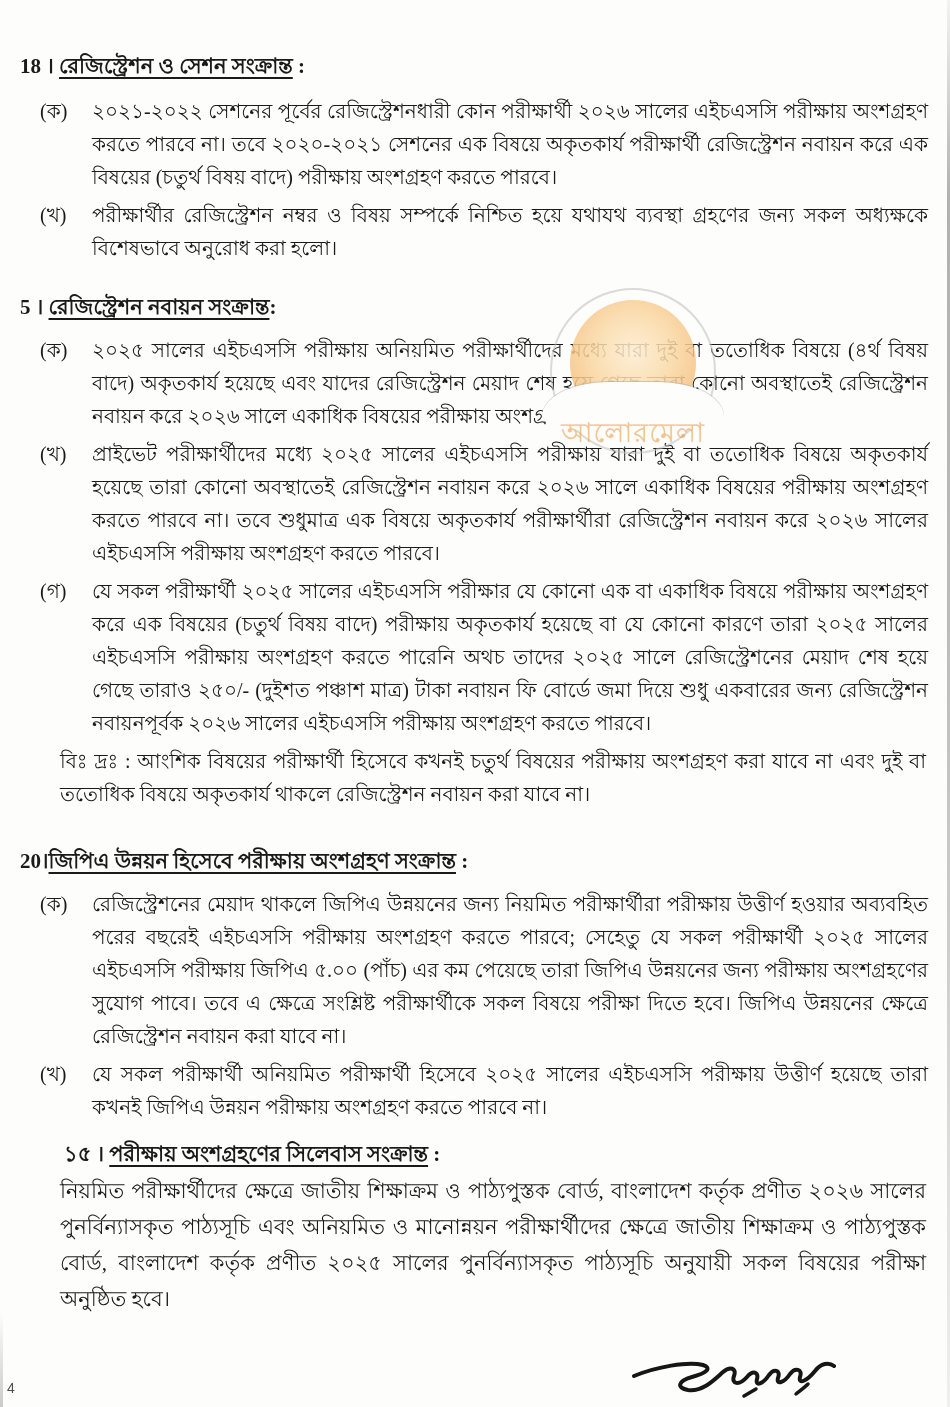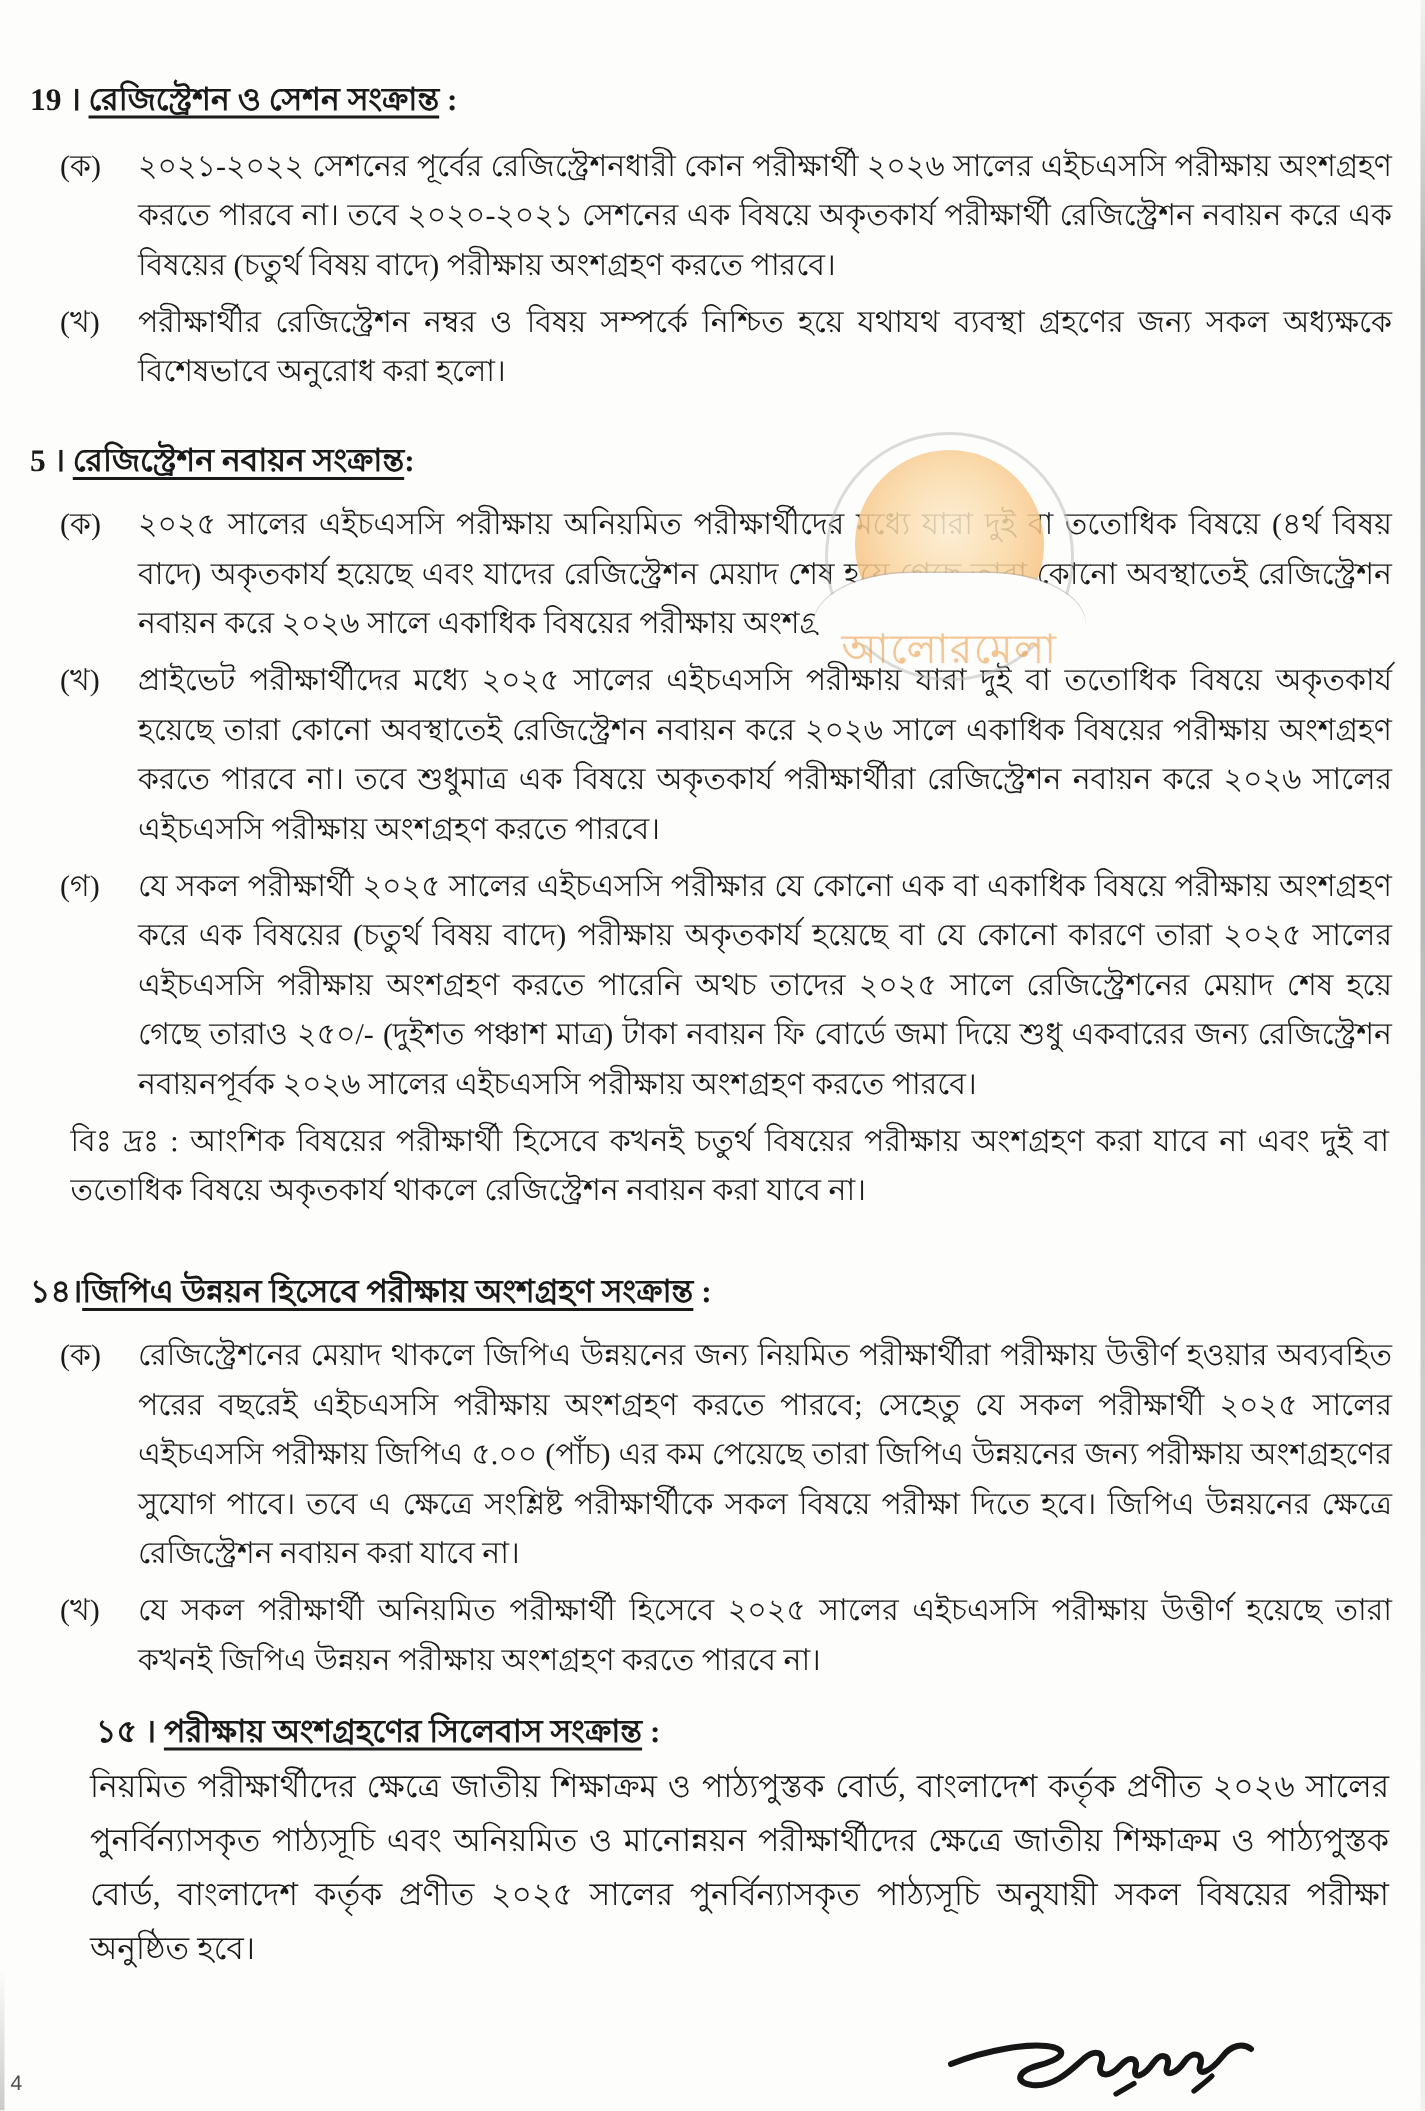--- a/index.html
+++ b/index.html
@@ -82,21 +82,21 @@
   .sec-15{margin-top:14px;margin-left:44px;}
   .clauses{margin-top:12px;margin-left:20px;}
   .clauses-13,.clauses-14{margin-top:10px;}
   .clause{display:flex;align-items:flex-start;margin-bottom:5px;}
   .clause-label{flex:0 0 52px;font-size:20px;line-height:33px;}
   .clause-body{
     flex:1;font-size:20px;line-height:33px;
     text-align:justify;padding-right:2px;font-family:Liberation Serif, serif;
   }
   .note{
-    margin:4px 4px 0 27px;
+    margin:4px 4px 0 40px;
     font-size:20px;line-height:33px;text-align:justify;
   }
   .plain{
     margin:2px 4px 0 40px;
     font-size:21px;line-height:36px;text-align:justify;
   }
   .signature{position:absolute;left:626px;top:1346px;z-index:2;}
   .pageno{
     position:absolute;left:7px;top:1380px;
     font-size:14px;color:#4e4e4e;
@@ -108,21 +108,21 @@
 
 <div class="page">
 
   <div class="watermark">
     <div class="wm-sun"></div>
     <div class="wm-dome"></div>
     <div class="wm-text">আলোরমেলা</div>
   </div>
 
 
-  <h2 class="sec sec-12"><span class="sec-num">19 । </span><span class="sec-title">রেজিস্ট্রেশন ও সেশন সংক্রান্ত</span><span class="sec-suffix"> :</span></h2>
+  <h2 class="sec sec-12"><span class="sec-num">18 । </span><span class="sec-title">রেজিস্ট্রেশন ও সেশন সংক্রান্ত</span><span class="sec-suffix"> :</span></h2>
   <div class="clauses clauses-12">
     <div class="clause">
       <span class="clause-label">(ক)</span>
       <span class="clause-body">২০২১-২০২২ সেশনের পূর্বের রেজিস্ট্রেশনধারী কোন পরীক্ষার্থী ২০২৬ সালের এইচএসসি পরীক্ষায় অংশগ্রহণ করতে পারবে না। তবে ২০২০-২০২১ সেশনের এক বিষয়ে অকৃতকার্য পরীক্ষার্থী রেজিস্ট্রেশন নবায়ন করে এক বিষয়ের (চতুর্থ বিষয় বাদে) পরীক্ষায় অংশগ্রহণ করতে পারবে।</span>
     </div>
     <div class="clause">
       <span class="clause-label">(খ)</span>
       <span class="clause-body">পরীক্ষার্থীর রেজিস্ট্রেশন নম্বর ও বিষয় সম্পর্কে নিশ্চিত হয়ে যথাযথ ব্যবস্থা গ্রহণের জন্য সকল অধ্যক্ষকে বিশেষভাবে অনুরোধ করা হলো।</span>
     </div>
   </div>
@@ -137,21 +137,21 @@
       <span class="clause-label">(খ)</span>
       <span class="clause-body">প্রাইভেট পরীক্ষার্থীদের মধ্যে ২০২৫ সালের এইচএসসি পরীক্ষায় যারা দুই বা ততোধিক বিষয়ে অকৃতকার্য হয়েছে তারা কোনো অবস্থাতেই রেজিস্ট্রেশন নবায়ন করে ২০২৬ সালে একাধিক বিষয়ের পরীক্ষায় অংশগ্রহণ করতে পারবে না। তবে শুধুমাত্র এক বিষয়ে অকৃতকার্য পরীক্ষার্থীরা রেজিস্ট্রেশন নবায়ন করে ২০২৬ সালের এইচএসসি পরীক্ষায় অংশগ্রহণ করতে পারবে।</span>
     </div>
     <div class="clause">
       <span class="clause-label">(গ)</span>
       <span class="clause-body">যে সকল পরীক্ষার্থী ২০২৫ সালের এইচএসসি পরীক্ষার যে কোনো এক বা একাধিক বিষয়ে পরীক্ষায় অংশগ্রহণ করে এক বিষয়ের (চতুর্থ বিষয় বাদে) পরীক্ষায় অকৃতকার্য হয়েছে বা যে কোনো কারণে তারা ২০২৫ সালের এইচএসসি পরীক্ষায় অংশগ্রহণ করতে পারেনি অথচ তাদের ২০২৫ সালে রেজিস্ট্রেশনের মেয়াদ শেষ হয়ে গেছে তারাও ২৫০/- (দুইশত পঞ্চাশ মাত্র) টাকা নবায়ন ফি বোর্ডে জমা দিয়ে শুধু একবারের জন্য রেজিস্ট্রেশন নবায়নপূর্বক ২০২৬ সালের এইচএসসি পরীক্ষায় অংশগ্রহণ করতে পারবে।</span>
     </div>
   </div>
   <p class="note">বিঃ দ্রঃ : আংশিক বিষয়ের পরীক্ষার্থী হিসেবে কখনই চতুর্থ বিষয়ের পরীক্ষায় অংশগ্রহণ করা যাবে না এবং দুই বা ততোধিক বিষয়ে অকৃতকার্য থাকলে রেজিস্ট্রেশন নবায়ন করা যাবে না।</p>
 
-  <h2 class="sec sec-14"><span class="sec-num">১৪।</span><span class="sec-title">জিপিএ উন্নয়ন হিসেবে পরীক্ষায় অংশগ্রহণ সংক্রান্ত</span><span class="sec-suffix"> :</span></h2>
+  <h2 class="sec sec-14"><span class="sec-num">20।</span><span class="sec-title">জিপিএ উন্নয়ন হিসেবে পরীক্ষায় অংশগ্রহণ সংক্রান্ত</span><span class="sec-suffix"> :</span></h2>
   <div class="clauses clauses-14">
     <div class="clause">
       <span class="clause-label">(ক)</span>
       <span class="clause-body">রেজিস্ট্রেশনের মেয়াদ থাকলে জিপিএ উন্নয়নের জন্য নিয়মিত পরীক্ষার্থীরা পরীক্ষায় উত্তীর্ণ হওয়ার অব্যবহিত পরের বছরেই এইচএসসি পরীক্ষায় অংশগ্রহণ করতে পারবে; সেহেতু যে সকল পরীক্ষার্থী ২০২৫ সালের এইচএসসি পরীক্ষায় জিপিএ ৫.০০ (পাঁচ) এর কম পেয়েছে তারা জিপিএ উন্নয়নের জন্য পরীক্ষায় অংশগ্রহণের সুযোগ পাবে। তবে এ ক্ষেত্রে সংশ্লিষ্ট পরীক্ষার্থীকে সকল বিষয়ে পরীক্ষা দিতে হবে। জিপিএ উন্নয়নের ক্ষেত্রে রেজিস্ট্রেশন নবায়ন করা যাবে না।</span>
     </div>
     <div class="clause">
       <span class="clause-label">(খ)</span>
       <span class="clause-body">যে সকল পরীক্ষার্থী অনিয়মিত পরীক্ষার্থী হিসেবে ২০২৫ সালের এইচএসসি পরীক্ষায় উত্তীর্ণ হয়েছে তারা কখনই জিপিএ উন্নয়ন পরীক্ষায় অংশগ্রহণ করতে পারবে না।</span>
     </div>
   </div>

